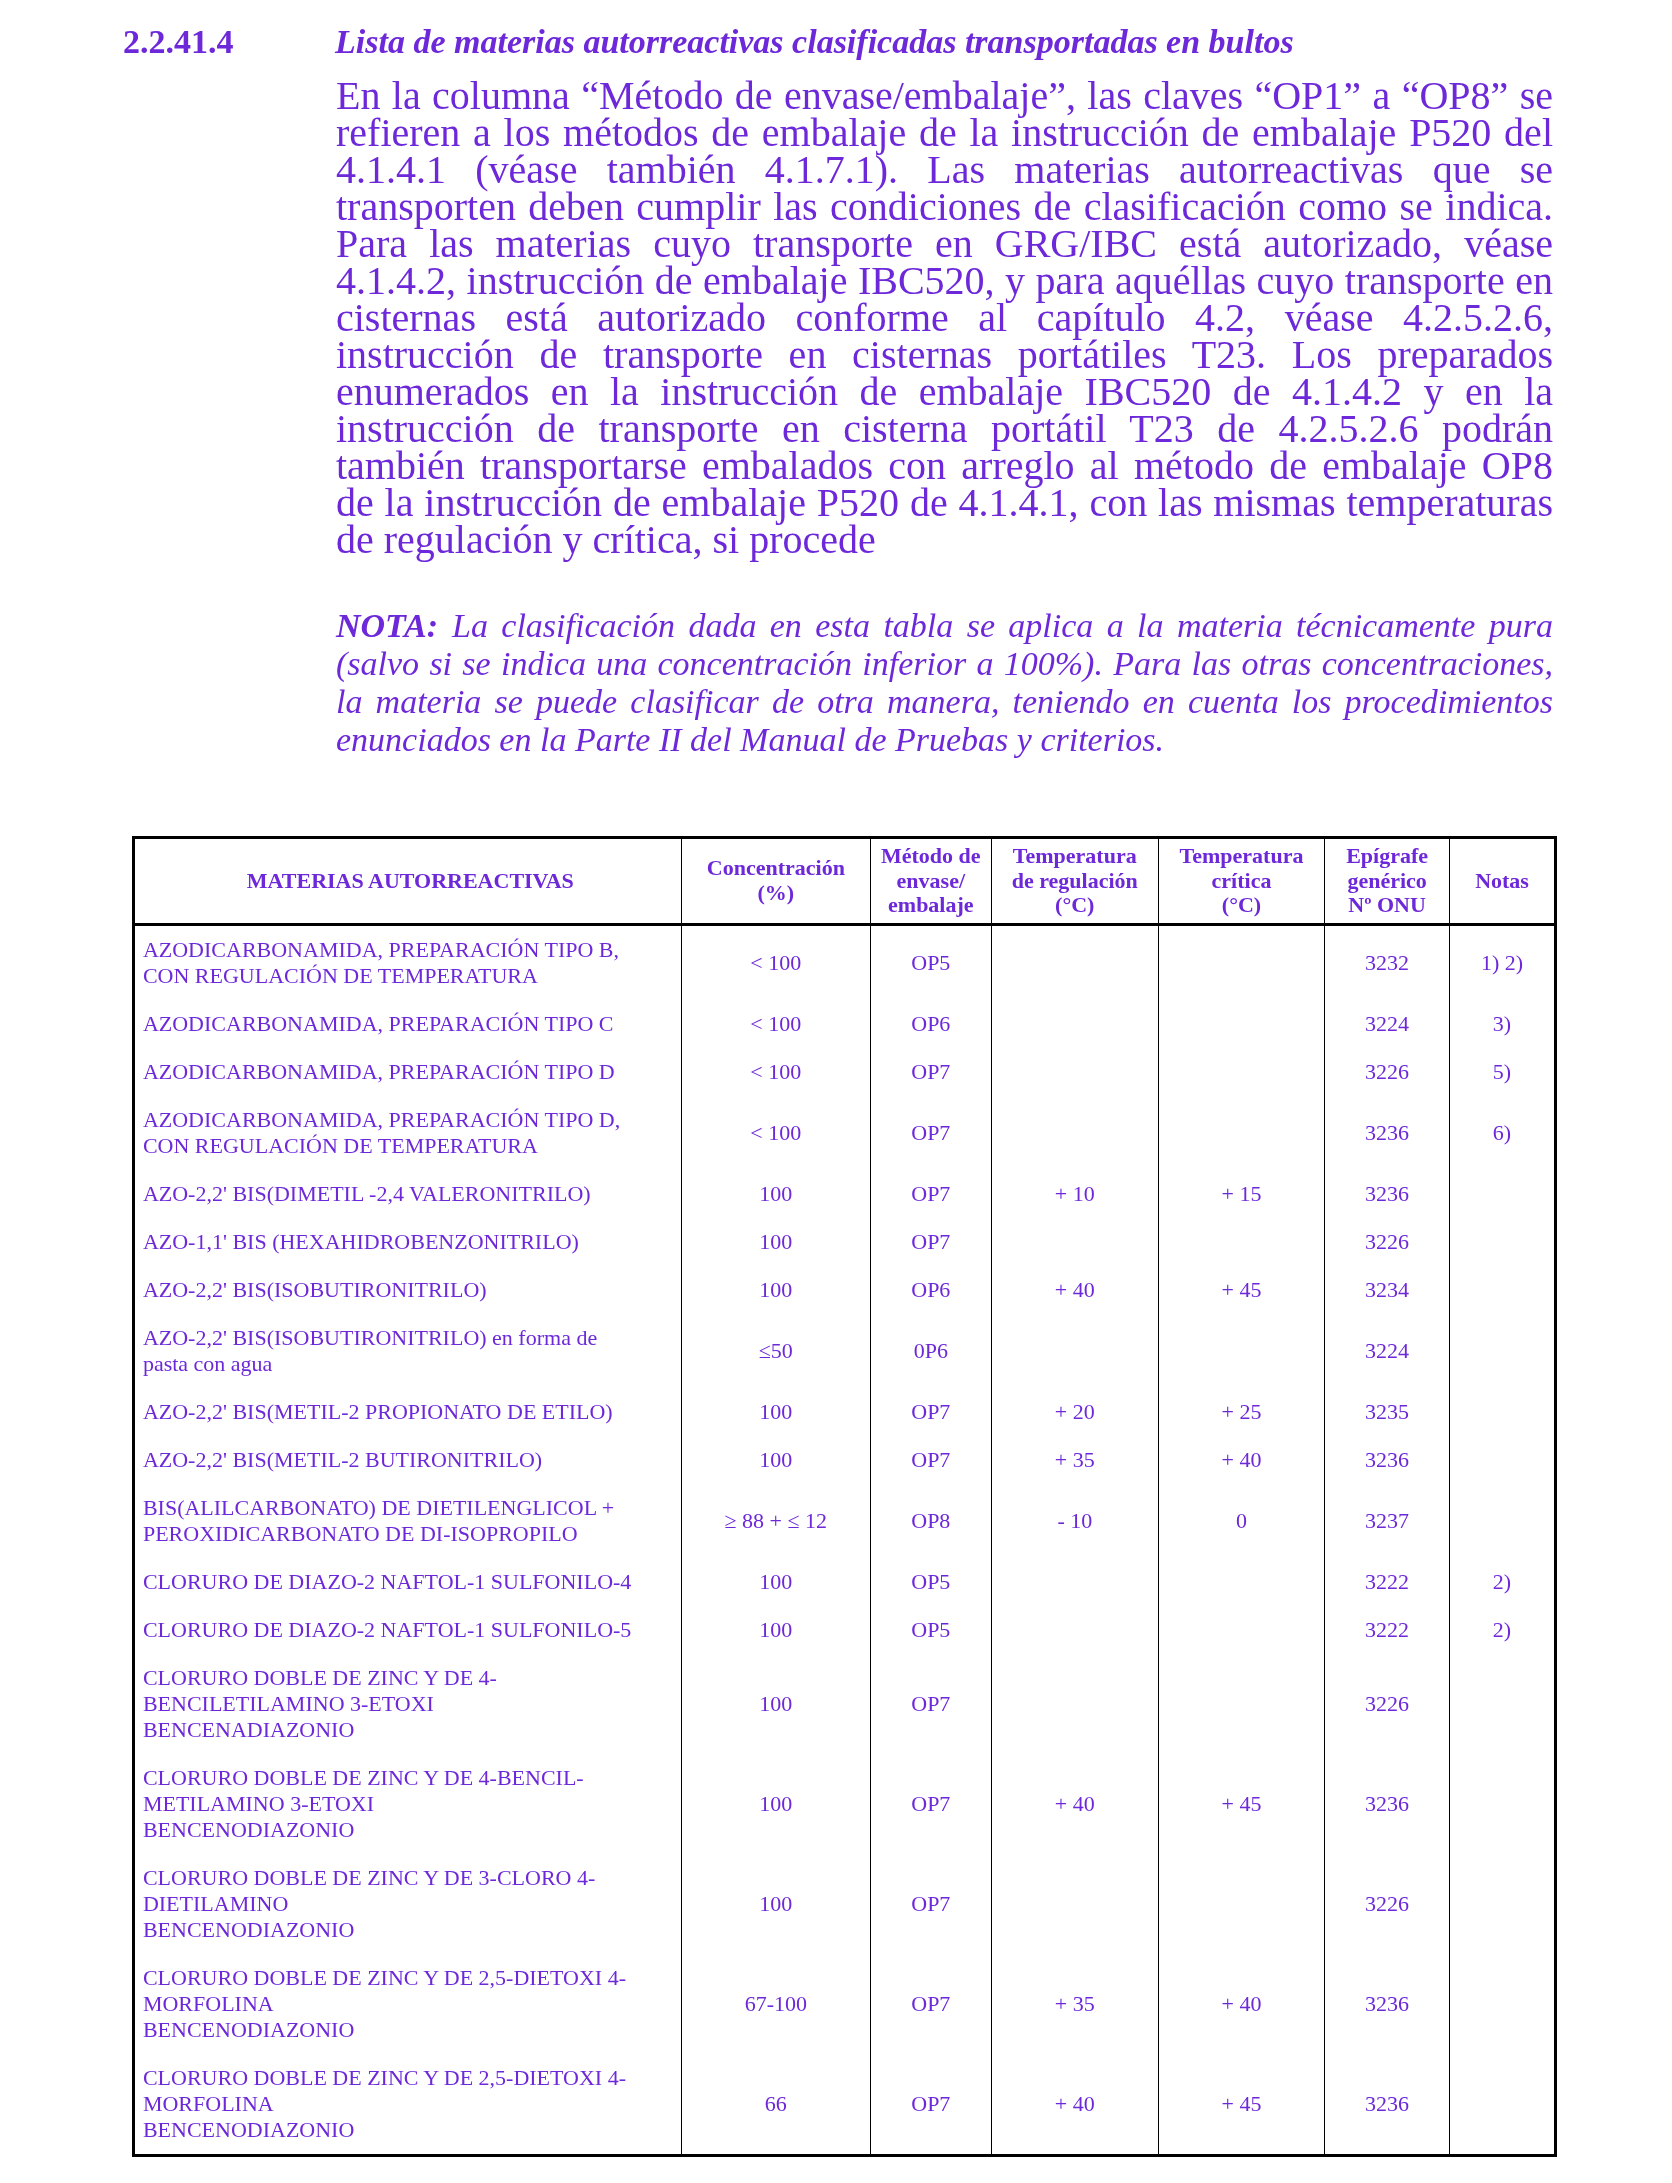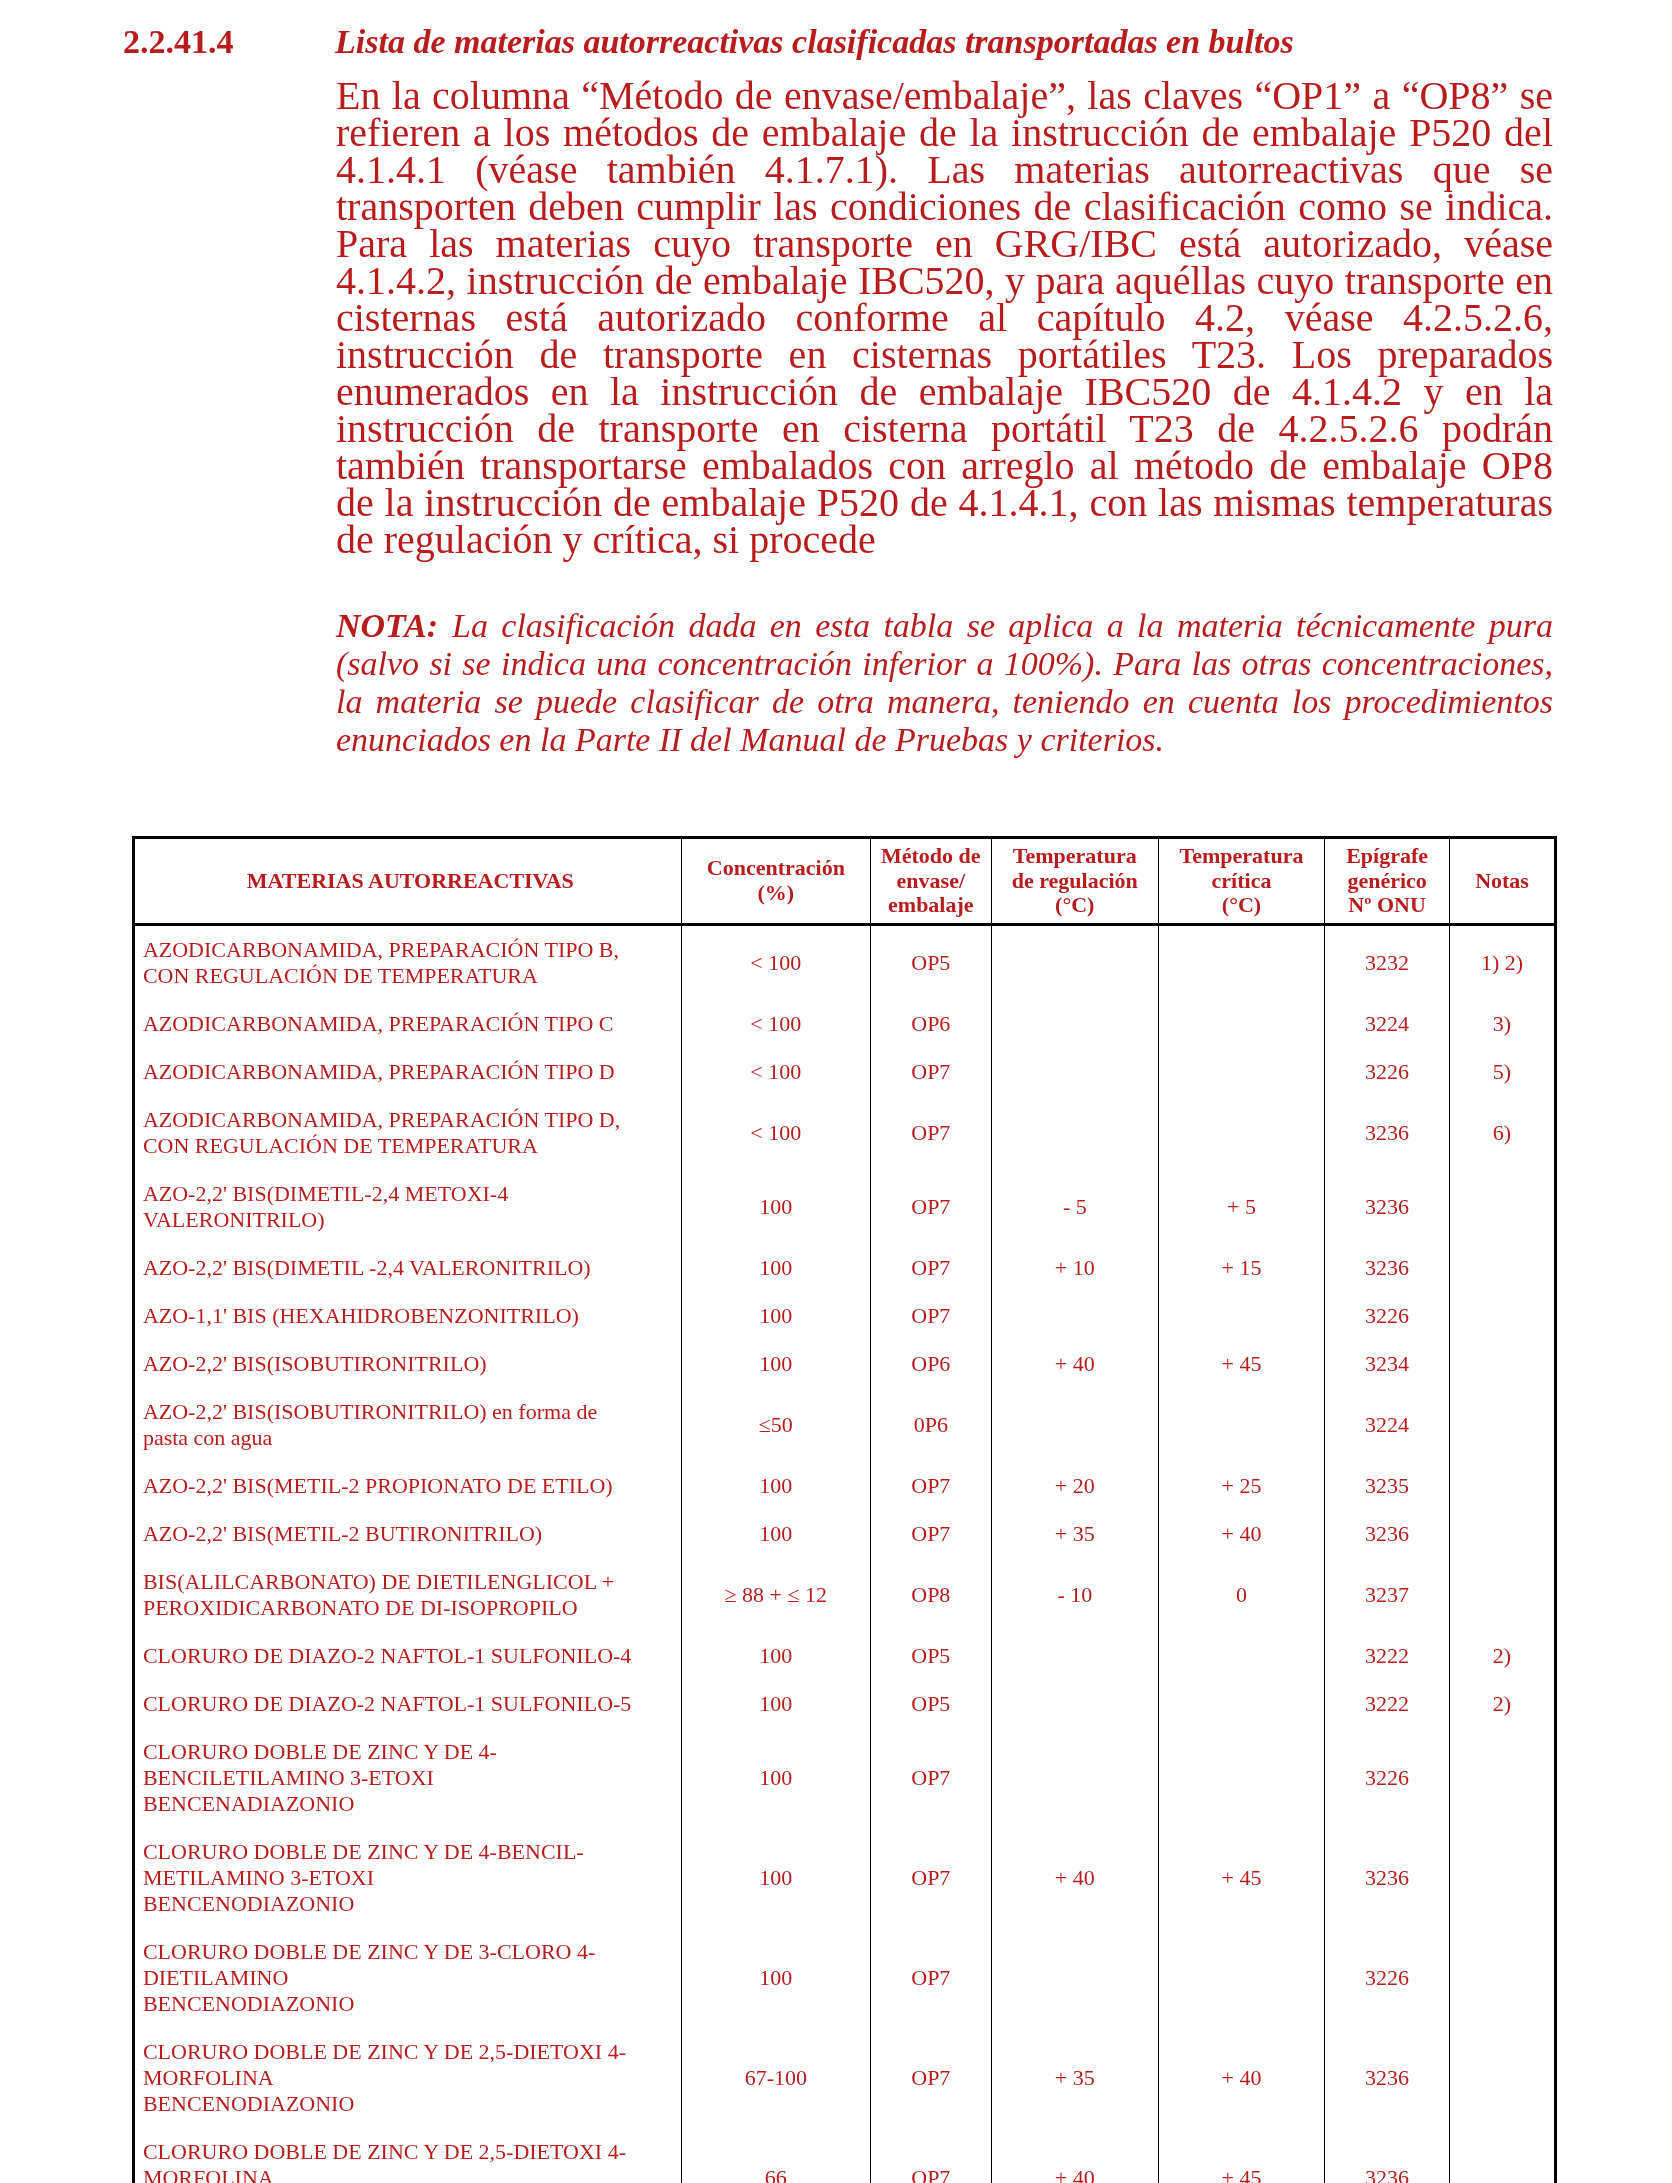--- a/index.html
+++ b/index.html
@@ -1,21 +1,21 @@
 <!DOCTYPE html>
 <html style="font-size:12.6px"><head>
 <meta charset="utf-8">
 <style>
   html,body{margin:0;padding:0;background:#e8e8e8;}
   .page{
     width:1672px;
     height:2183px;
     margin:0 auto;
     background:#ffffff;
-    color:#b91c1c;
+    color:#6d28d9;
     font-family:"Liberation Serif", serif;
     box-sizing:border-box;
     padding-top:22px;
     overflow:hidden;
   }
   .heading-row{
     display:flex;
     margin-left:123px;
     margin-right:119px;
     align-items:baseline;
@@ -170,30 +170,20 @@
             <td class="name-cell">AZODICARBONAMIDA, PREPARACIÓN TIPO D,
 CON REGULACIÓN DE TEMPERATURA</td>
             <td>&lt; 100</td>
             <td>OP7</td>
             <td></td>
             <td></td>
             <td>3236</td>
             <td>6)</td>
           </tr>
           <tr>
-            <td class="name-cell">AZO-2,2' BIS(DIMETIL-2,4 METOXI-4
-VALERONITRILO)</td>
-            <td>100</td>
-            <td>OP7</td>
-            <td>- 5</td>
-            <td>+ 5</td>
-            <td>3236</td>
-            <td></td>
-          </tr>
-          <tr>
             <td class="name-cell">AZO-2,2' BIS(DIMETIL -2,4 VALERONITRILO)</td>
             <td>100</td>
             <td>OP7</td>
             <td>+ 10</td>
             <td>+ 15</td>
             <td>3236</td>
             <td></td>
           </tr>
           <tr>
             <td class="name-cell">AZO-1,1' BIS (HEXAHIDROBENZONITRILO)</td>

